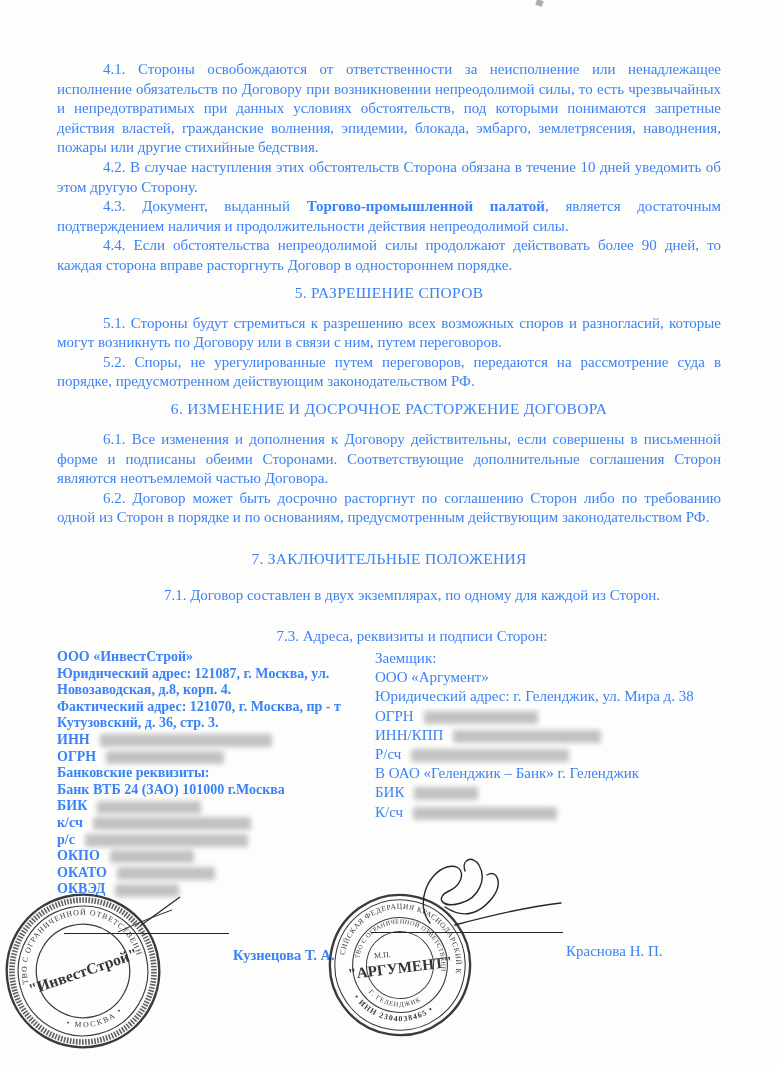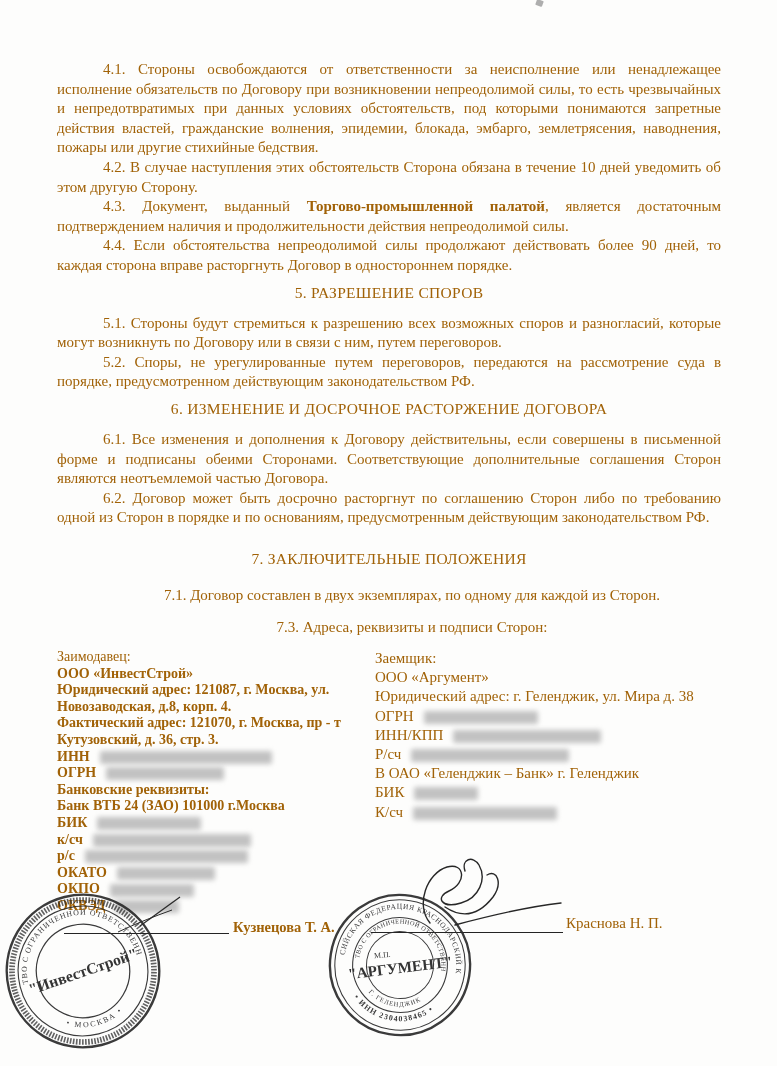--- a/index.html
+++ b/index.html
@@ -1,41 +1,41 @@
 <!DOCTYPE html>
 <html><head>
 <meta charset="utf-8">
 <style>
   html,body{margin:0;padding:0;background:#ffffff;}
   .page{
     position:relative;width:777px;height:1066px;overflow:hidden;
-    background:#fdfdfc;color:#a16207;
+    background:#fdfdfc;color:#3b82f6;
     font-family:"Liberation Serif","DejaVu Serif",serif;
   }
   .content{position:absolute;left:57px;top:60px;width:664px;}
   .para{margin:0;font-size:15px;line-height:19.6px;text-align:justify;text-indent:46px;}
   .para b{font-weight:bold;margin-top:36px;}
   .heading{margin:8px 0 12px;font-size:15.5px;font-weight:normal;text-align:center;letter-spacing:.3px;}
   #heading-7{margin-top:22px;margin-bottom:18px;}
   #clause-7-1,#clause-7-3{text-align:center;}
-  #clause-7-3{margin-top:13px;}
+  #clause-7-3{margin-top:22px;}
 
   .parties{position:absolute;left:57px;top:649px;width:664px;display:flex;}
   .colL{width:318px;font-size:14px;line-height:16.6px;font-weight:bold;}
   .colR{width:346px;font-size:15px;line-height:19.2px;font-weight:normal;}
   .colR .ln.wraps{text-align:justify;}
   .ln{white-space:normal;}
   .ln.normal{font-weight:normal;}
   .redact{display:inline-block;vertical-align:middle;height:13px;margin-left:10px;
     background:#c2c2c2;filter:blur(2.5px);border-radius:2px;}
 
   .sig-line{position:absolute;height:1.4px;background:#242424;}
   #sig-line-left{left:64px;top:933px;width:165px;}
   #sig-line-right{left:371px;top:932px;width:192px;}
-  .sig-name{position:absolute;font-size:14.5px;}
+  .sig-name{position:absolute;font-size:14.5px;margin-top:28px;}
   #sig-name-left{left:233px;top:919px;font-weight:bold;}
   #sig-name-right{left:566px;top:915px;font-size:15px;}
 
   .stamp{position:absolute;opacity:.92;}
   #stamp-left{left:2px;top:890px;width:162px;height:162px;transform:rotate(-14deg);}
   #stamp-right{left:326px;top:891px;width:148px;height:148px;transform:rotate(9deg);}
   .penstrokes{position:absolute;pointer-events:none;}
   #pen-left{left:0;top:880px;width:240px;height:70px;}
   #pen-right{left:375px;top:845px;width:210px;height:100px;}
   .artifact{position:absolute;left:536px;top:0;width:7px;height:6px;background:#9a9a9a;
@@ -61,33 +61,32 @@
     <p class="para" id="clause-6-1">6.1. Все изменения и дополнения к Договору действительны, если совершены в письменной форме и подписаны обеими Сторонами. Соответствующие дополнительные соглашения Сторон являются неотъемлемой частью Договора.</p>
     <p class="para" id="clause-6-2">6.2. Договор может быть досрочно расторгнут по соглашению Сторон либо по требованию одной из Сторон в порядке и по основаниям, предусмотренным действующим законодательством РФ.</p>
 
     <h2 class="heading" id="heading-7">7. ЗАКЛЮЧИТЕЛЬНЫЕ ПОЛОЖЕНИЯ</h2>
     <p class="para" id="clause-7-1">7.1. Договор составлен в двух экземплярах, по одному для каждой из Сторон.</p>
     <p class="para" id="clause-7-3">7.3. Адреса, реквизиты и подписи Сторон:</p>
   </div>
 
   <div class="parties">
     <div class="colL">
-      <div class="ln normal">Заимодавец:</div>
       <div class="ln">ООО «ИнвестСтрой»</div>
       <div class="ln">Юридический адрес: 121087, г. Москва, ул. Новозаводская, д.8, корп. 4.</div>
       <div class="ln">Фактический адрес: 121070, г. Москва, пр - т Кутузовский, д. 36, стр. 3.</div>
       <div class="ln"><span>ИНН</span><span class="redact" style="width:172px"></span></div>
       <div class="ln"><span>ОГРН</span><span class="redact" style="width:118px"></span></div>
       <div class="ln">Банковские реквизиты:</div>
       <div class="ln">Банк ВТБ 24 (ЗАО) 101000 г.Москва</div>
       <div class="ln"><span>БИК</span><span class="redact" style="width:104px"></span></div>
       <div class="ln"><span>к/сч</span><span class="redact" style="width:158px"></span></div>
       <div class="ln"><span>р/с</span><span class="redact" style="width:163px"></span></div>
+      <div class="ln"><span>ОКПО</span><span class="redact" style="width:84px"></span></div>
       <div class="ln"><span>ОКАТО</span><span class="redact" style="width:98px"></span></div>
-      <div class="ln"><span>ОКПО</span><span class="redact" style="width:84px"></span></div>
       <div class="ln"><span>ОКВЭД</span><span class="redact" style="width:64px"></span></div>
     </div>
 
     <div class="colR">
       <div class="ln">Заемщик:</div>
       <div class="ln">ООО «Аргумент»</div>
       <div class="ln wraps">Юридический адрес: г. Геленджик, ул. Мира д. 38</div>
       <div class="ln"><span>ОГРН</span><span class="redact" style="width:114px"></span></div>
       <div class="ln"><span>ИНН/КПП</span><span class="redact" style="width:148px"></span></div>
       <div class="ln"><span>Р/сч</span><span class="redact" style="width:158px"></span></div>

